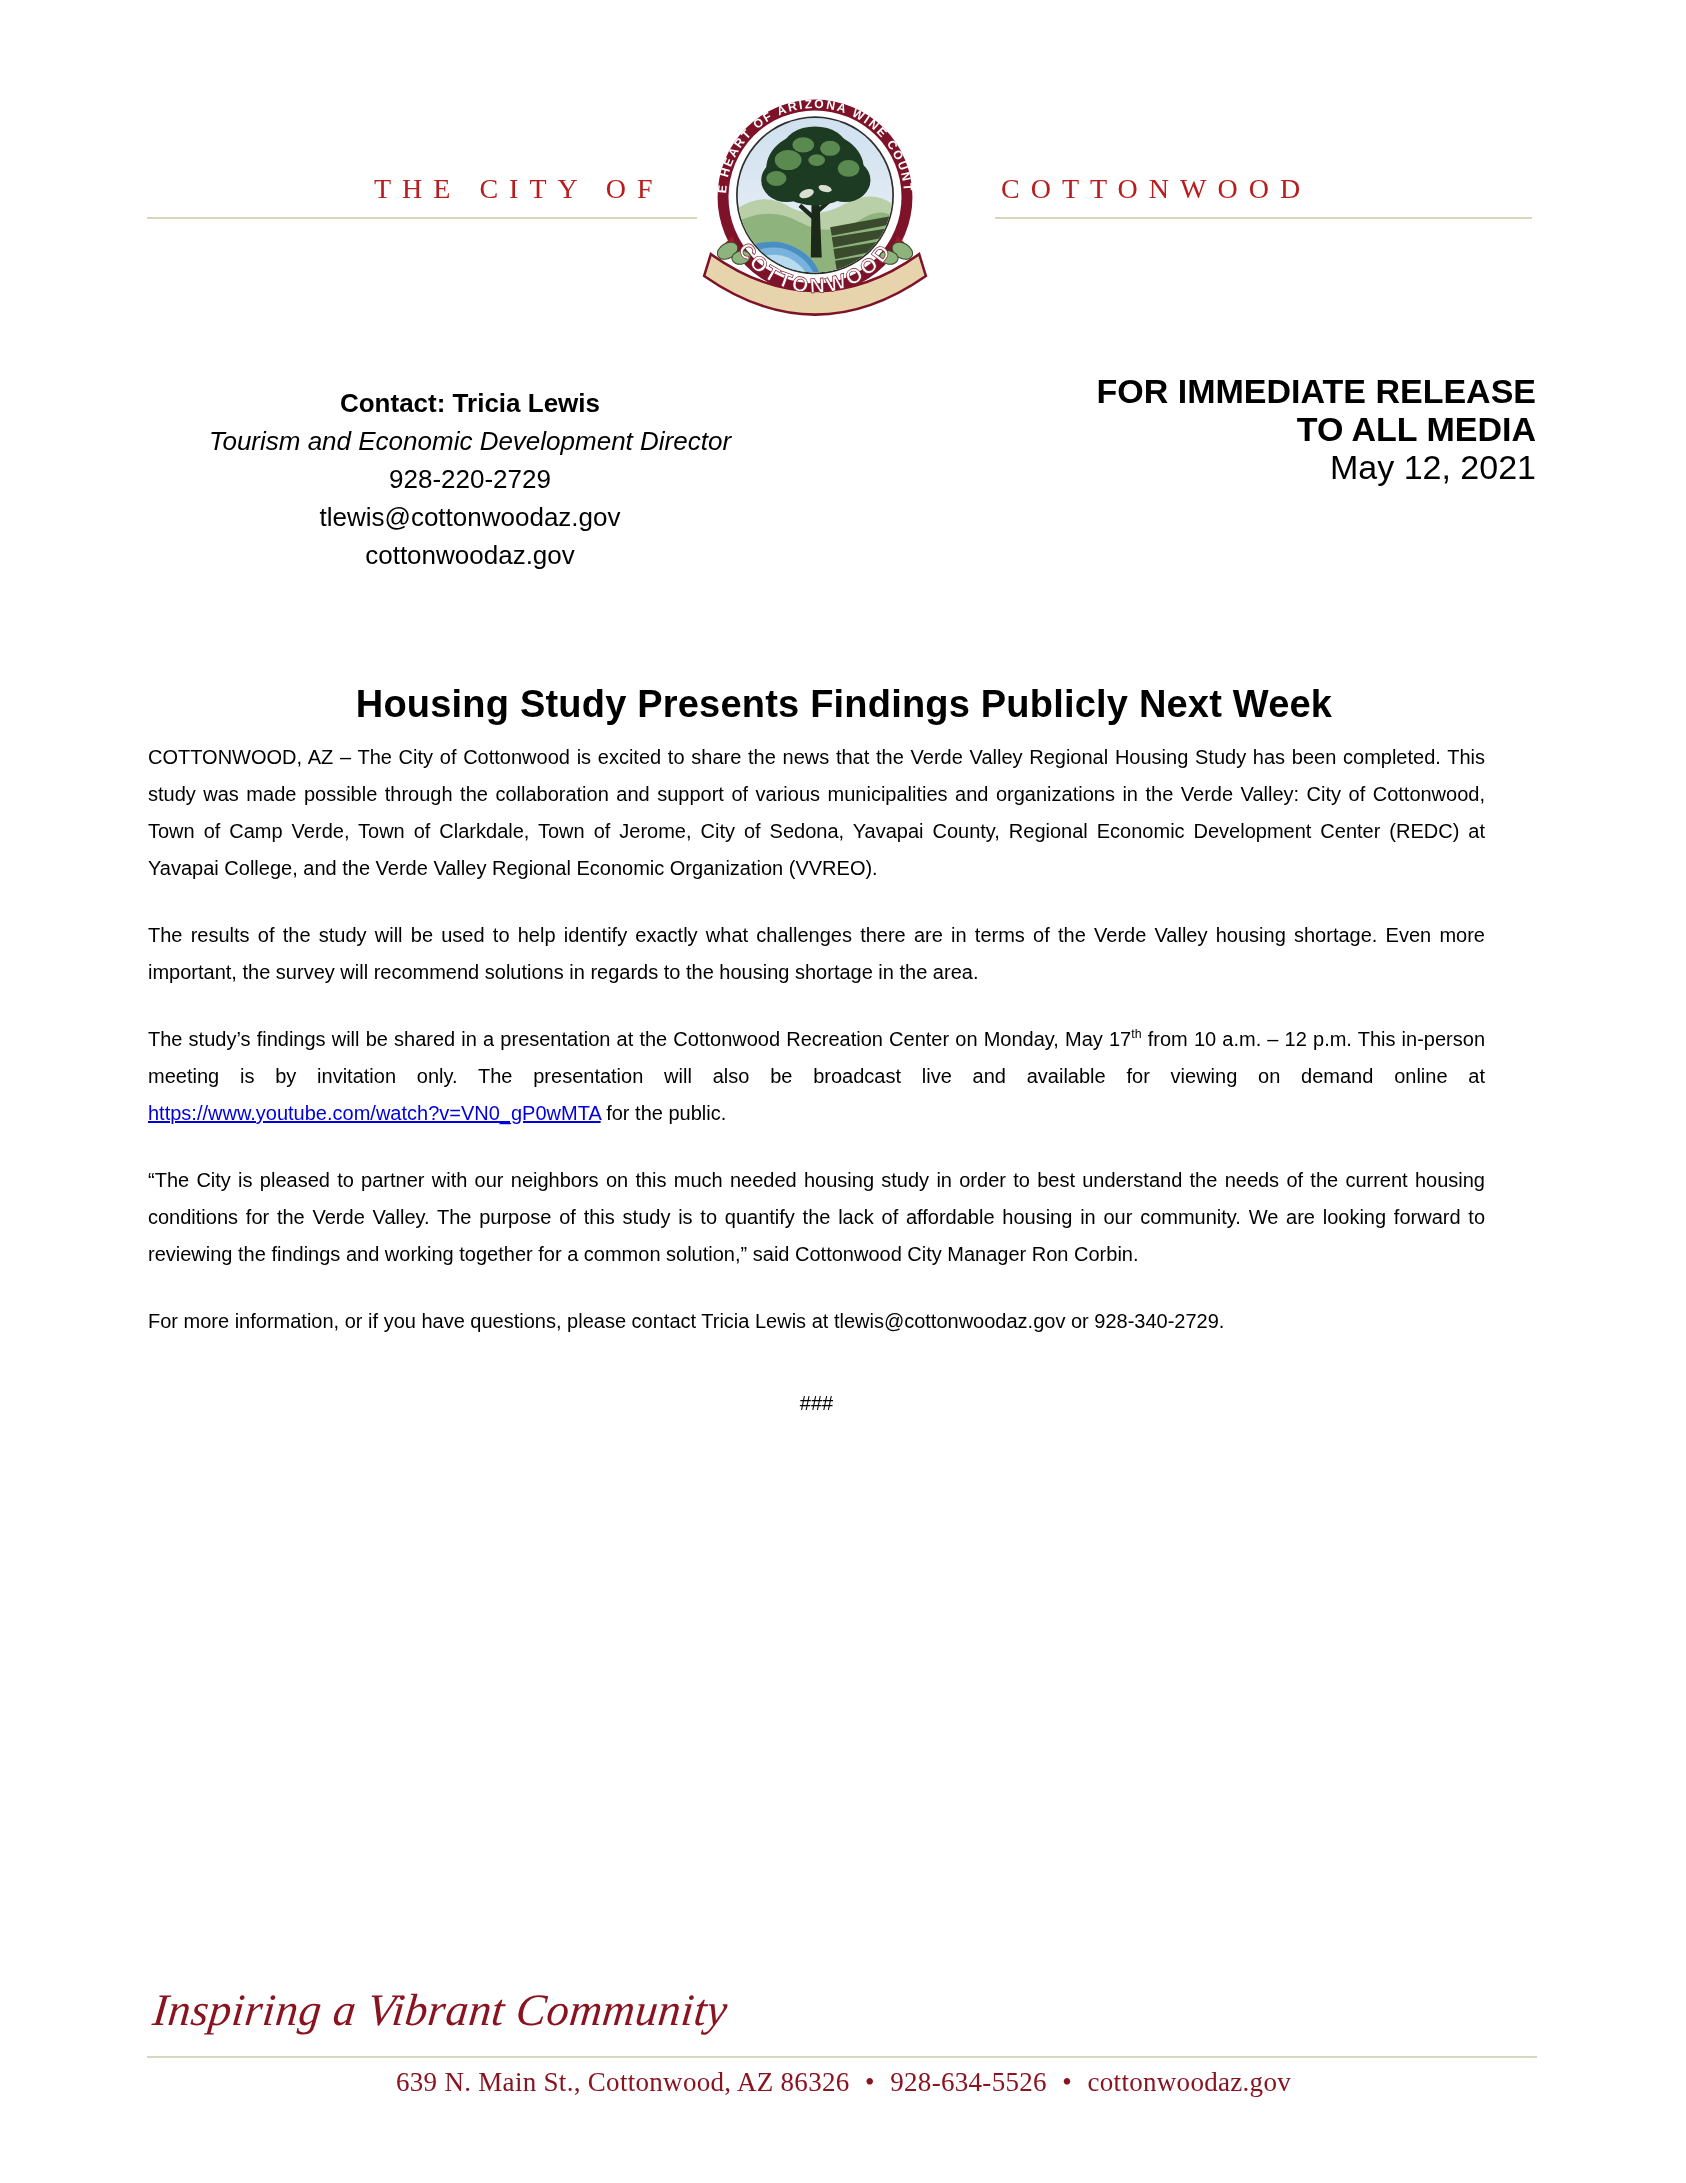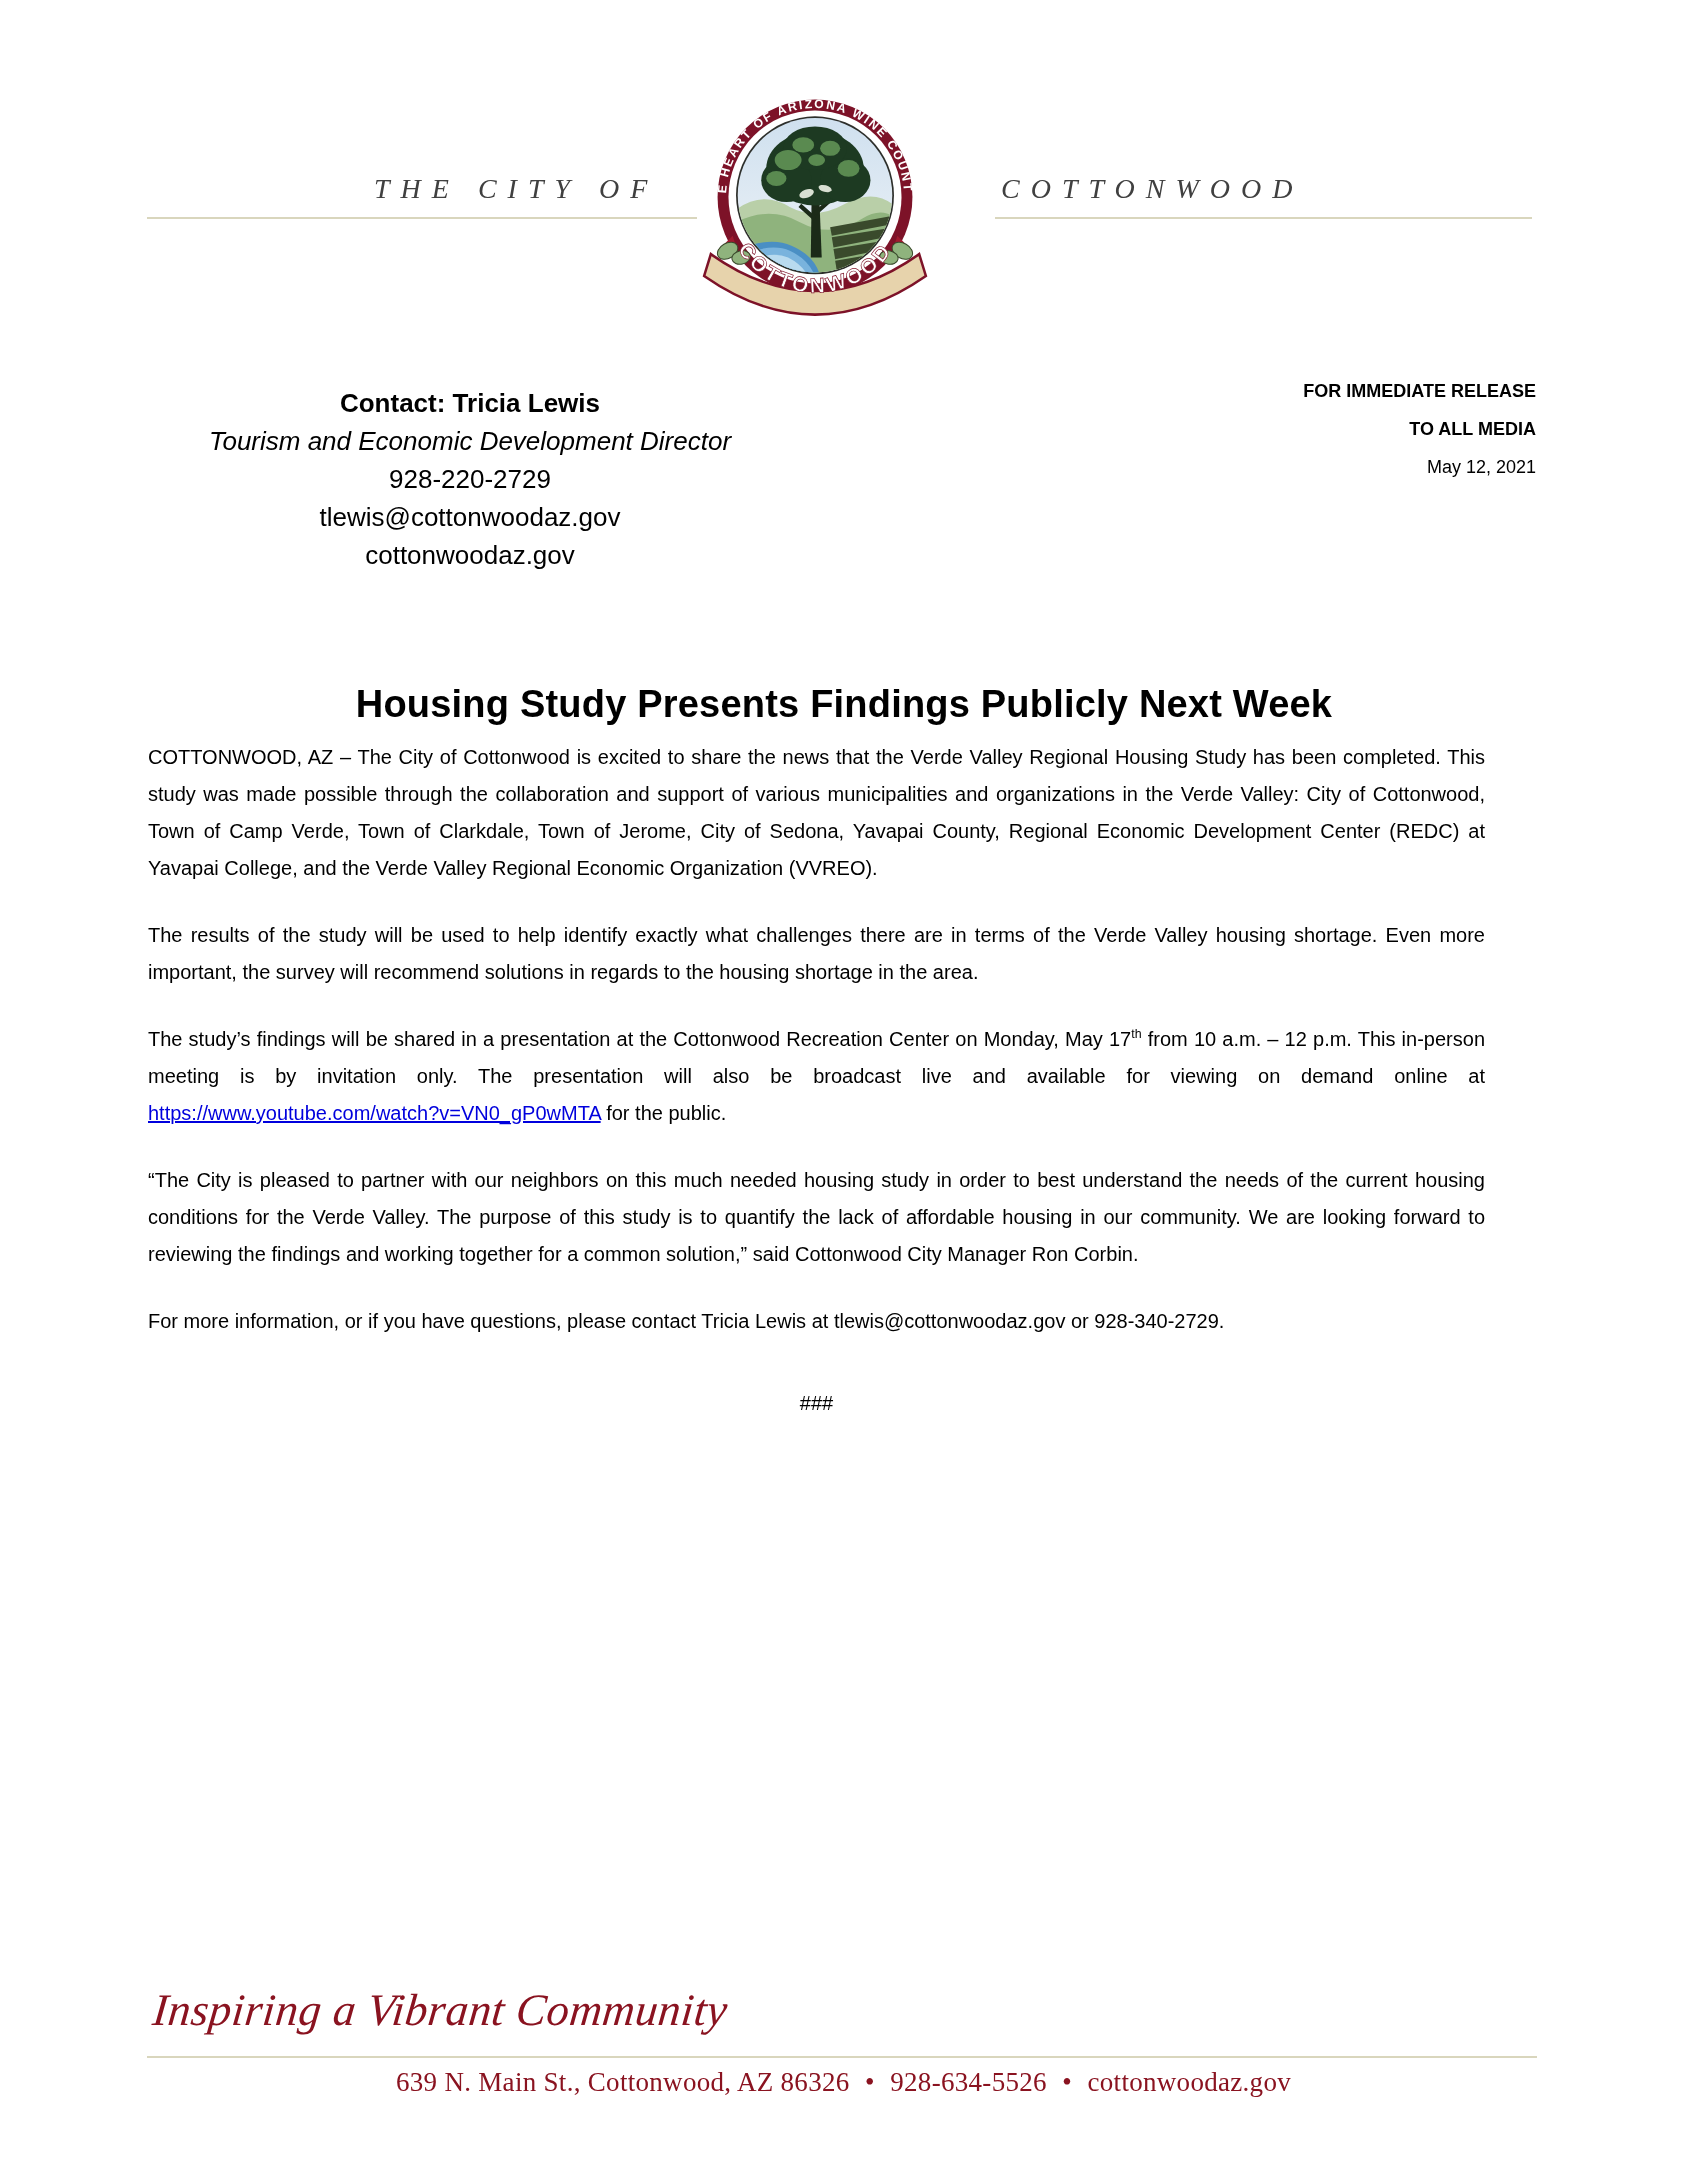--- a/index.html
+++ b/index.html
@@ -30,24 +30,23 @@
     top: 0;
     width: 1687px;
     height: 336px;
   }
   .lh-left-text, .lh-right-text {
     position: absolute;
     top: 173px;
     font-family: "Liberation Serif", serif;
     font-size: 28px;
     letter-spacing: 11px;
-    color: #404040;
+    color: #b91c1c;
     font-weight: 400;
     white-space: nowrap;
-    font-style: italic;
   }
   .lh-left-text {
     left: 374px;
   }
   .lh-right-text {
     left: 1001px;
   }
   .lh-rule-left, .lh-rule-right {
     position: absolute;
     top: 217px;
@@ -96,21 +95,21 @@
   .contact-line {
     font-weight: normal;
   }
 
   
   .release-block {
     position: absolute;
     right: 151px;
     top: 372px;
     text-align: right;
-    font-size: 18px;
+    font-size: 34px;
     line-height: 38px;
   }
   .release-strong {
     font-weight: bold;
   }
 
   
   .headline {
     position: absolute;
     left: 151px;

